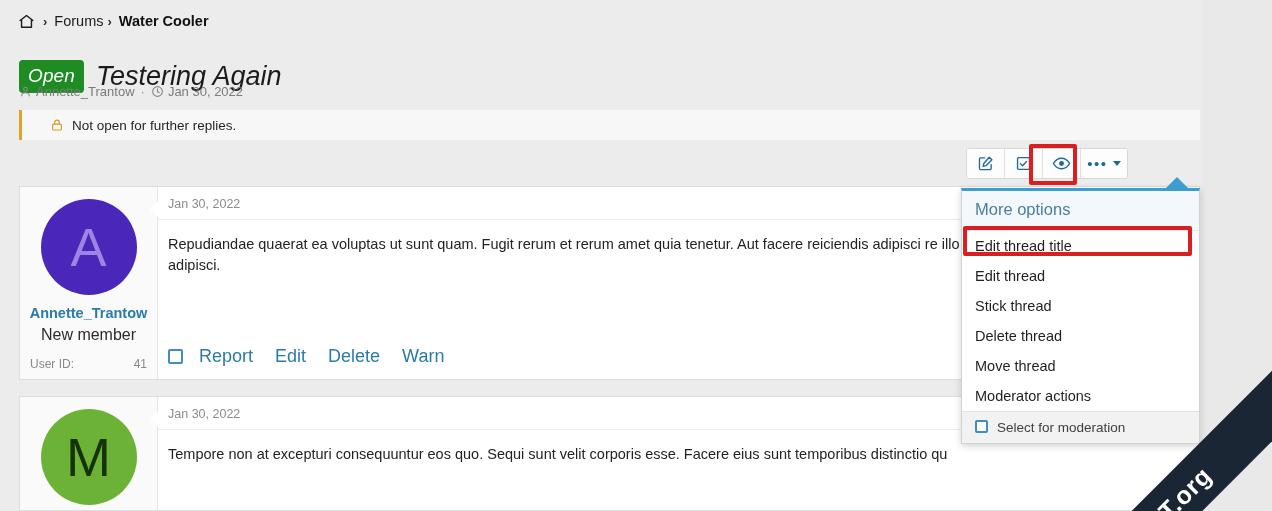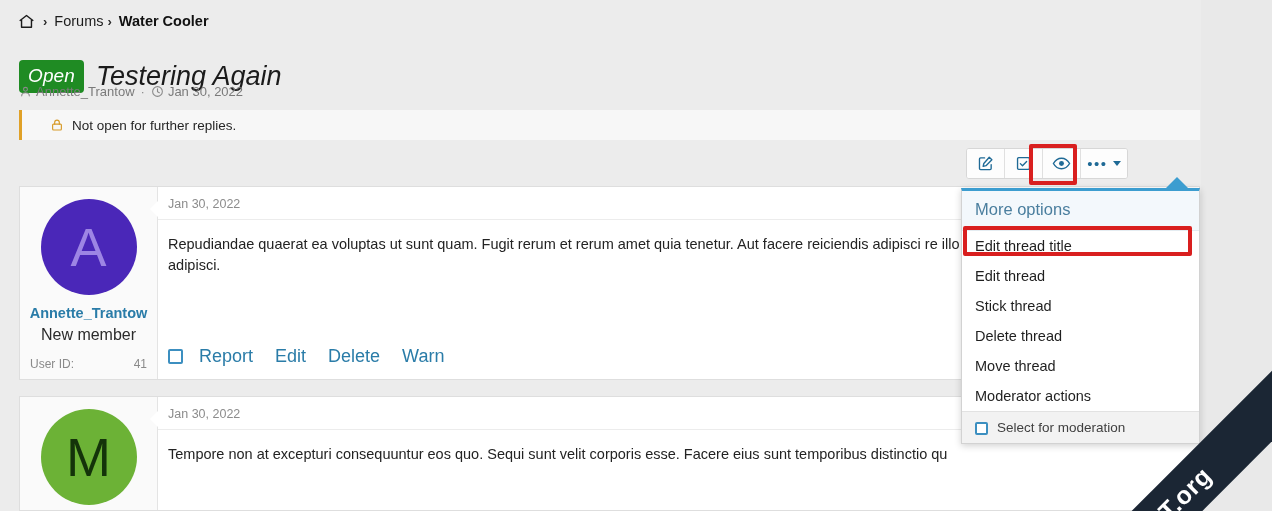--- a/index.html
+++ b/index.html
@@ -167,21 +167,21 @@
     padding: 7px 13px;
     font-size: 14.5px;
     color: #1f1f1f;
     cursor: pointer;
     line-height: 16px;
   }
   .menu-footer {
     background: #f2f2f2;
     border-top: 1px solid #e2e2e2;
     padding: 8px 13px;
-    display: flex; align-items: flex-end;
+    display: flex; align-items: flex-start;
     font-size: 13.5px;
     color: #3f3f3f;
   }
   .mini-check {
     width: 13px; height: 13px;
     border: 2px solid #3c8fc0;
     border-radius: 2px;
     background: #fff;
     margin-right: 9px;
     flex: none;

